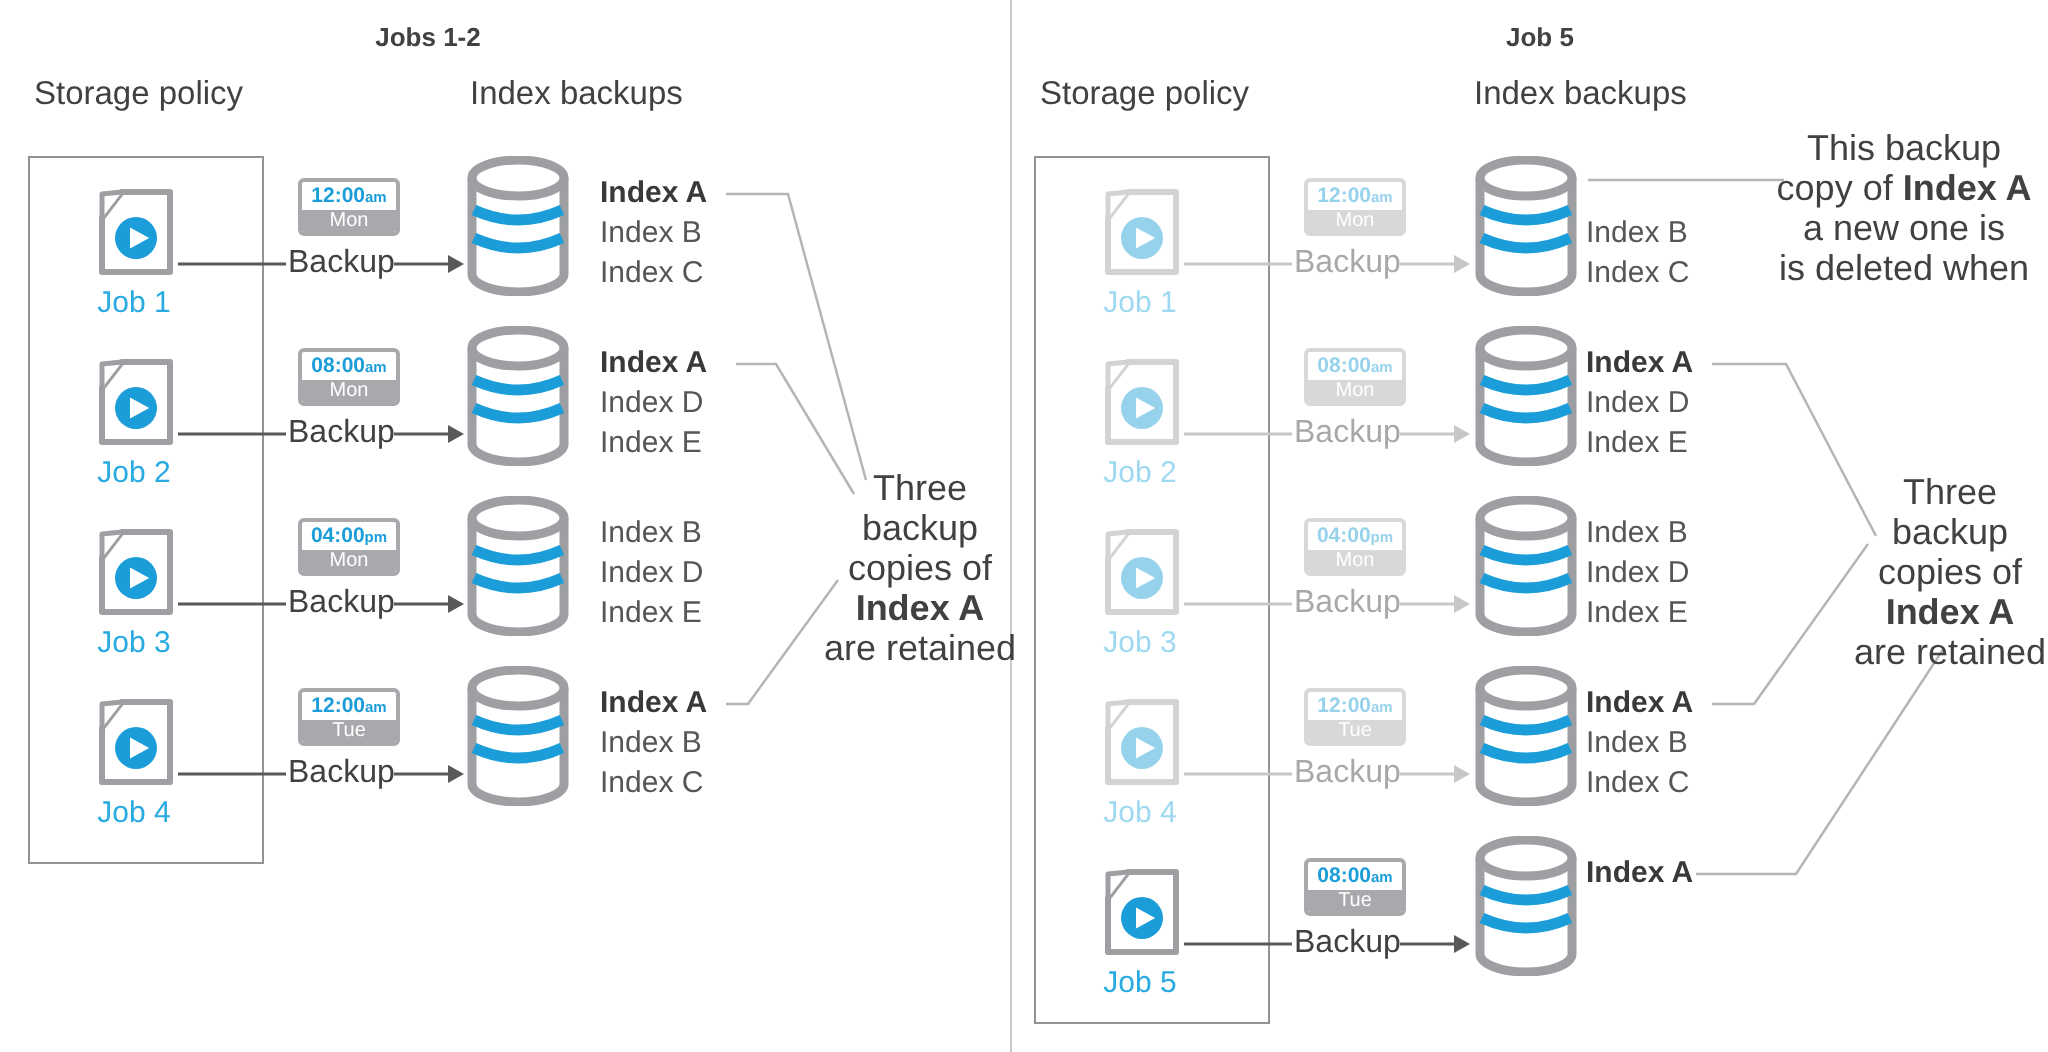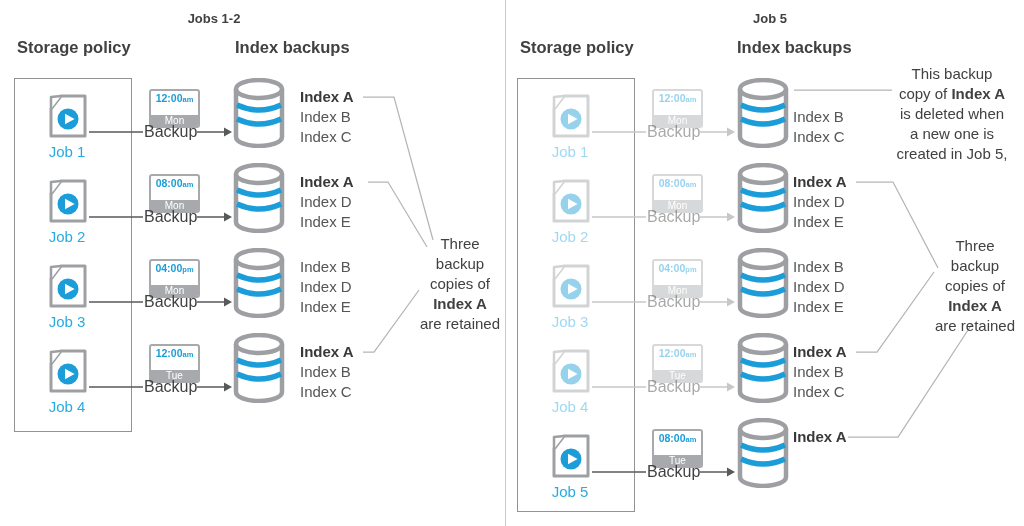--- a/index.html
+++ b/index.html
@@ -7,33 +7,33 @@
     --dark:#414042; --mid:#555658; --conn:#b3b5b7; --divider:#c9cacc;
     --box:#919396; --line:#58595b;
   }
   html,body{margin:0;padding:0;background:#fff;}
   #stage{
     position:relative;width:1024px;height:526px;overflow:hidden;
     font-family:"Liberation Sans","DejaVu Sans",sans-serif;background:#fff;
   }
   .abs{position:absolute;}
   .title{font-size:13px;font-weight:700;color:var(--dark);text-align:center;width:110px;}
-  .hdr{font-size:16.5px;font-weight:700;color:var(--dark);white-space:nowrap;}
+  .hdr{font-size:16.5px;font-weight:400;color:var(--dark);white-space:nowrap;}
   .policy-box{border:1.5px solid var(--box);}
   .divider{width:1px;background:var(--divider);}
   .job-label{width:60px;text-align:center;font-size:15px;color:var(--job-blue);white-space:nowrap;}
   .backup{font-size:16px;color:var(--dark);white-space:nowrap;}
   .badge{width:47px;background:#fff;border:2px solid #a7a9ac;border-radius:3px;overflow:hidden;}
-  .badge-time{height:24px;line-height:15px;text-align:center;font-size:10.5px;font-weight:700;color:var(--blue);white-space:nowrap;}
+  .badge-time{height:14px;line-height:15px;text-align:center;font-size:10.5px;font-weight:700;color:var(--blue);white-space:nowrap;}
   .badge-time .mer{font-size:7.5px;font-weight:700;}
   .badge-day{height:11px;line-height:11px;text-align:center;background:#a7a9ac;color:#fff;font-size:10px;}
   .idx-block{white-space:nowrap;}
   .idx-line{font-size:15px;line-height:20px;height:20px;color:var(--mid);}
   .idx-line.bold{font-weight:700;color:#39393b;}
-  .note{font-size:15px;line-height:20px;color:var(--dark);text-align:center;}
+  .note{font-size:18px;line-height:20px;color:var(--dark);text-align:center;}
   .note .b{font-weight:700;}
   .faded{opacity:0.45;}
   svg{display:block;}
   #lines{position:absolute;left:0;top:0;pointer-events:none;}
 </style>
 </head>
 <body>
 
 <svg width="0" height="0" style="position:absolute">
   <defs>
@@ -318,23 +318,22 @@
         <use href="#cyl"></use>
       </svg>
     </div>
   <div class="abs idx-block" style="left:793px;top:427px;">
     <div class="idx-line bold">Index A</div>
   </div>
 
   <div class="abs note" style="left:882px;top:64px;width:140px;">
     <div>This backup</div>
     <div><span>copy of </span><span class="b">Index A</span></div>
+    <div>a new one is</div>
     <div>is deleted when</div>
-    <div>a new one is</div>
-    <div>created in Job 5,</div>
   </div>
 
   <div class="abs note" style="left:913px;top:236px;width:124px;">
     <div>Three</div>
     <div>backup</div>
     <div>copies of</div>
     <div class="b">Index A</div>
     <div>are retained</div>
   </div>
 

